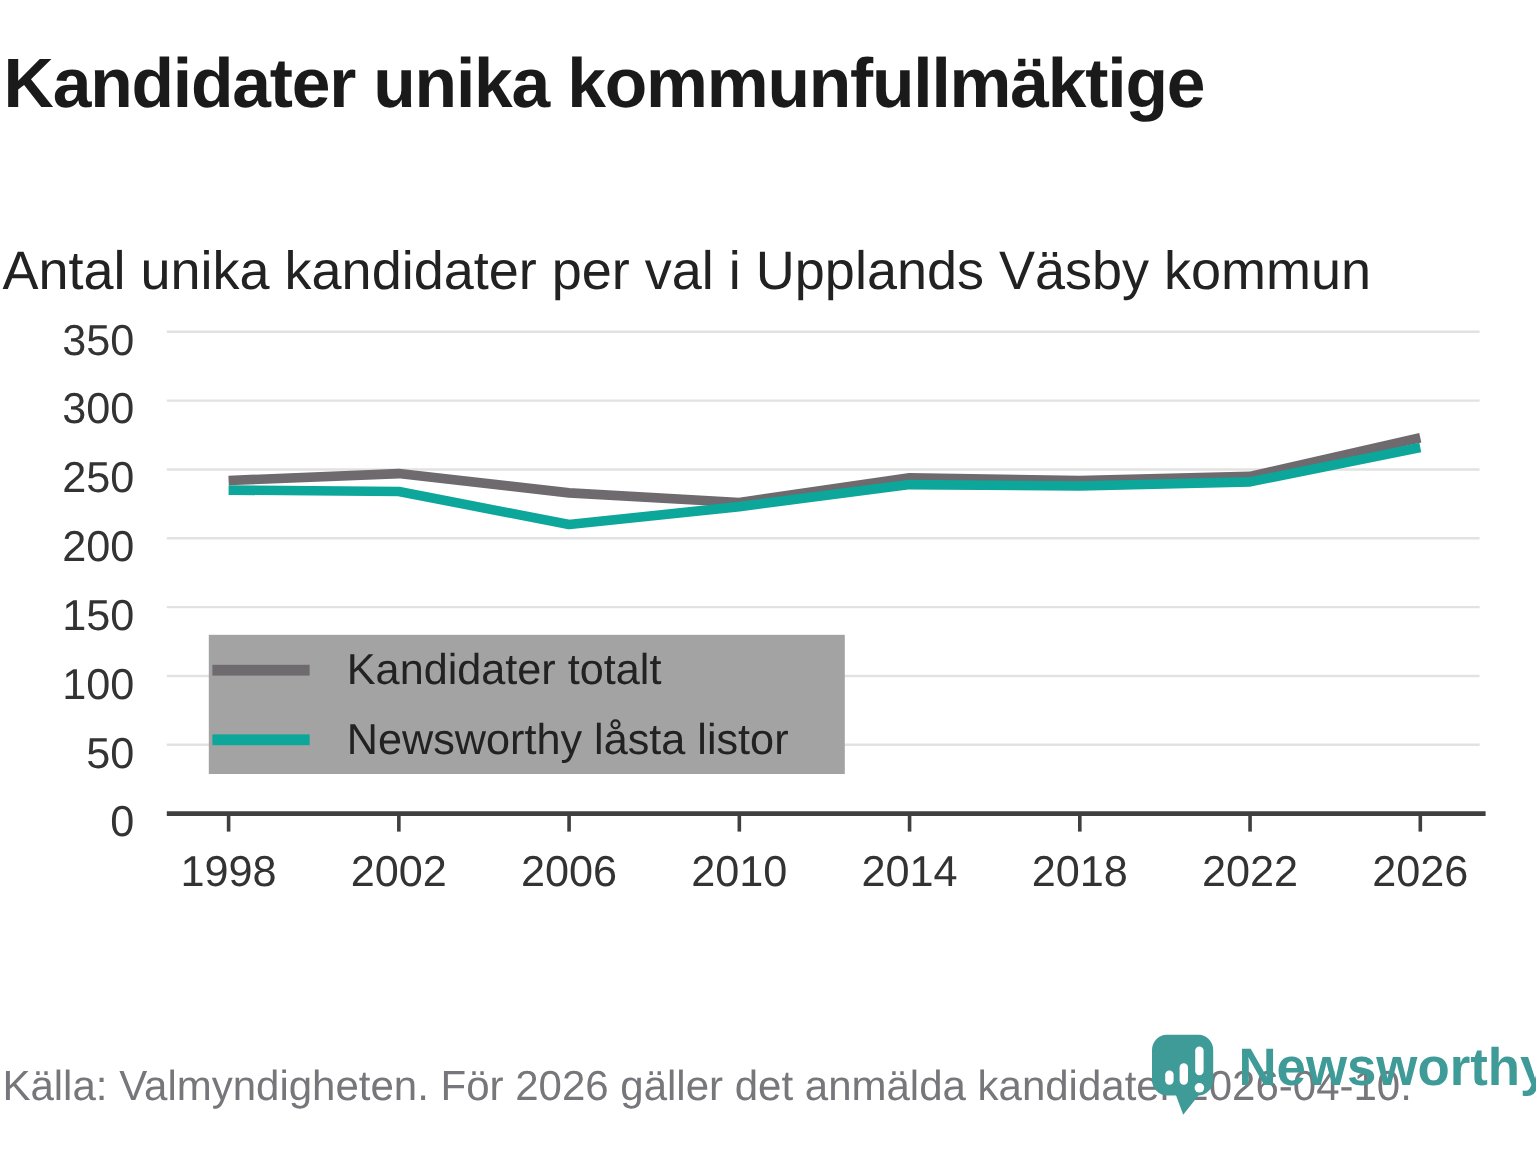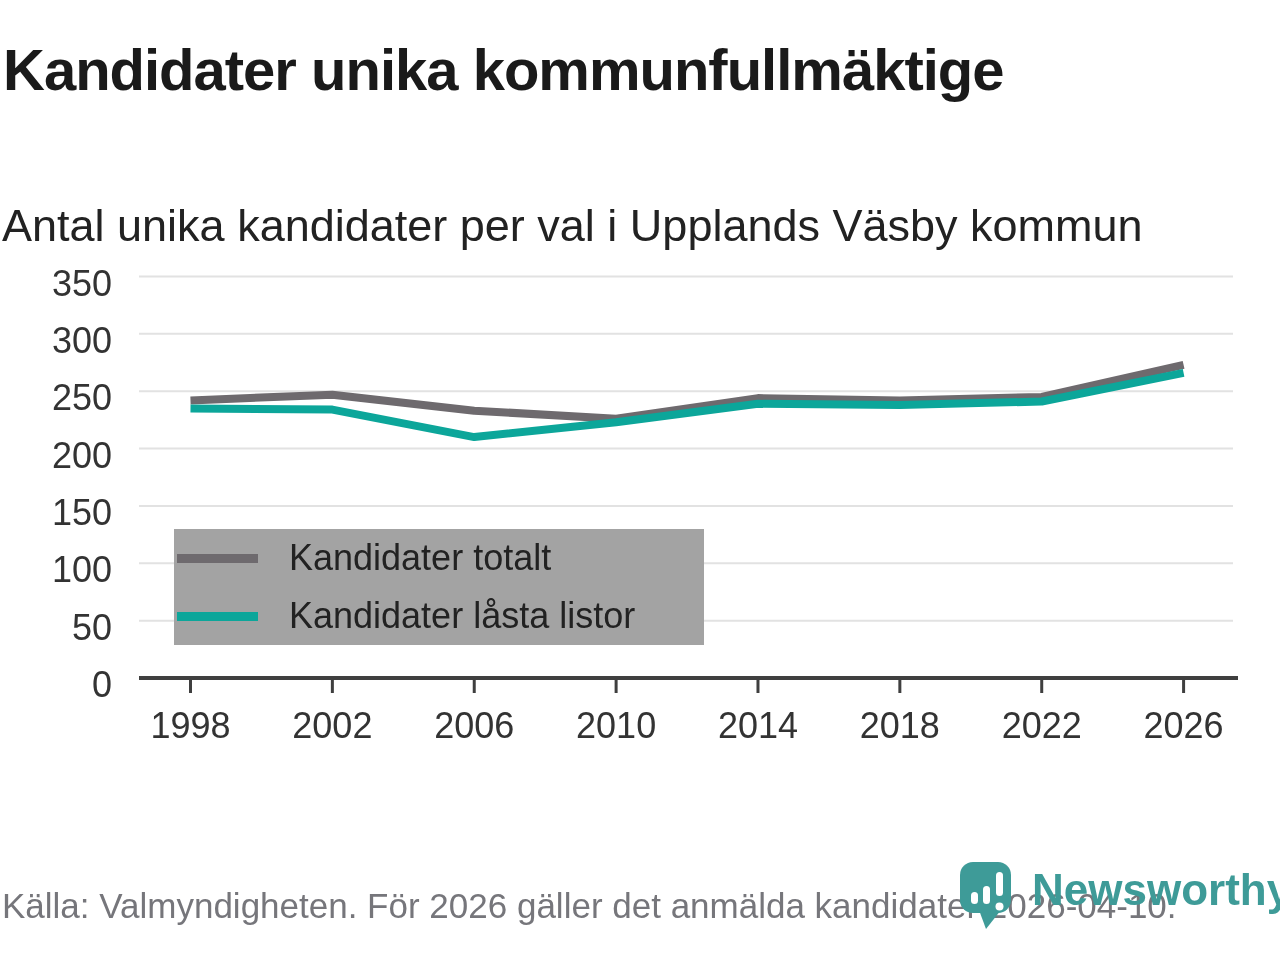--- a/index.html
+++ b/index.html
@@ -141,21 +141,21 @@
       <polyline points="190.5,408.4214285714286 332.37,409.56857142857143 474.24,437.1 616.11,422.1871428571428 757.98,403.83285714285716 899.85,404.98 1041.72,401.5385714285714 1183.5900000000001,372.86" fill="none" stroke="#0ca69a" stroke-width="8" stroke-linejoin="round" stroke-linecap="butt"></polyline>
     </svg>
 
   <div class="legend">
     <div class="legend-row">
       <span class="legend-swatch" id="swatch-0" style="background: rgb(110, 106, 110);"></span>
       <span class="legend-label">Kandidater totalt</span>
     </div>
     <div class="legend-row">
       <span class="legend-swatch" id="swatch-1" style="background: rgb(12, 166, 154);"></span>
-      <span class="legend-label">Kandidater låsta listor</span>
+      <span class="legend-label">Newsworthy låsta listor</span>
     </div>
   </div>
 
   <div class="source-note" style="color: rgb(118, 118, 123);">Källa: Valmyndigheten. För 2026 gäller det anmälda kandidater 2026-04-10.</div>
 
   <div class="brand">
     <svg class="brand-icon" viewBox="0 0 56 72">
       <path id="brand-bubble" d="M13 0 h25 a13 13 0 0 1 13 13 v25 a13 13 0 0 1 -13 13 h-25 a13 13 0 0 1 -13 -13 v-25 a13 13 0 0 1 13 -13 Z" fill="#3e9b98"></path>
       <path id="brand-tail" d="M19 48 L41 48 L26 67 Z" fill="#3e9b98"></path>
       <g stroke="#ffffff" stroke-width="7" stroke-linecap="round" fill="none">

